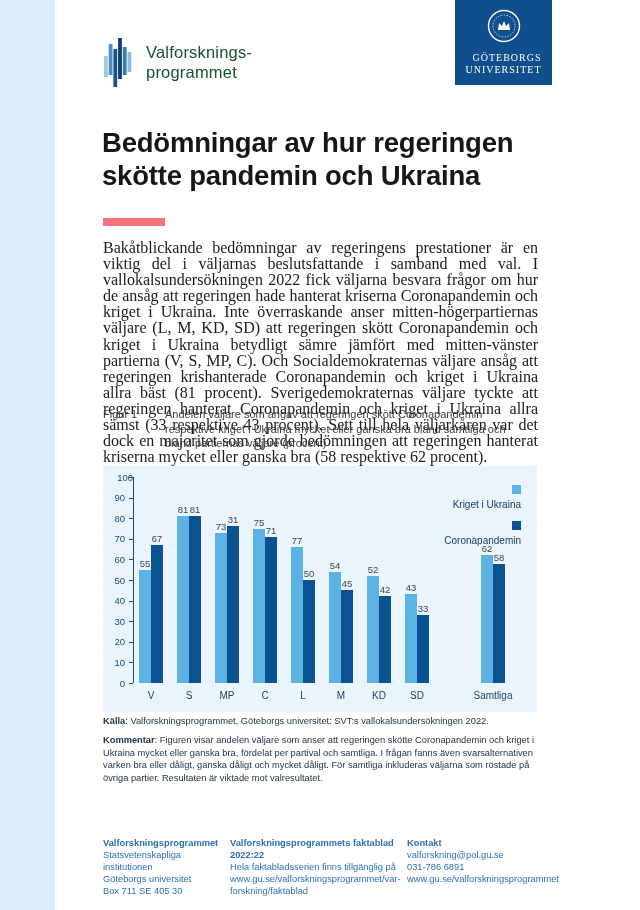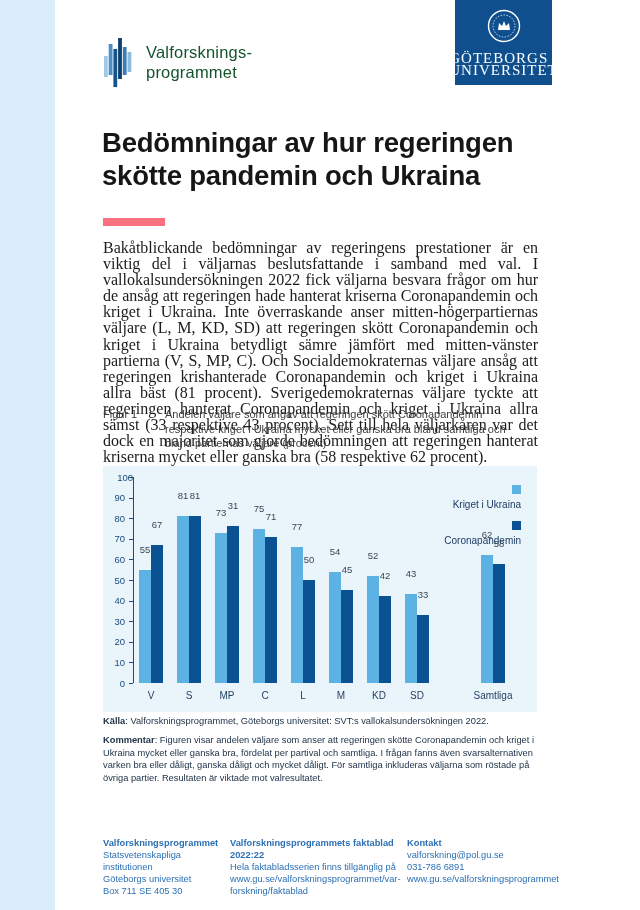--- a/index.html
+++ b/index.html
@@ -6,22 +6,22 @@
   body{
     width:640px;height:910px;position:relative;background:#ffffff;
     font-family:"Liberation Sans", sans-serif;overflow:hidden;
   }
   .left-strip{position:absolute;left:0;top:0;width:55px;height:910px;background:#d8ecf9;}
   
   .logo{position:absolute;left:104px;top:33px;display:flex;align-items:center;gap:12px;}
   .logo-text{font-size:16.5px;line-height:20px;color:#14532d;letter-spacing:.2px;}
   .gu-box{position:absolute;left:455px;top:0;width:97px;height:85px;background:#0f4f8e;
     display:flex;flex-direction:column;align-items:center;justify-content:center;gap:5px;}
-  .gu-text{color:#fff;font-family:"Liberation Serif",serif;font-size:15px;letter-spacing:1px;
-    text-align:left;line-height:12px;}
+  .gu-text{color:#fff;font-family:"Liberation Serif",serif;font-size:10px;letter-spacing:1px;
+    text-align:right;line-height:12px;}
   
   .title{position:absolute;left:102px;top:126px;width:480px;margin:0;
     font-size:27.5px;line-height:33px;font-weight:bold;color:#161616;letter-spacing:-0.2px;}
   .accent{position:absolute;left:103px;top:218px;width:62px;height:8px;background:#f9707f;}
   
   .intro{position:absolute;left:103px;top:240px;width:435px;margin:0;
     font-family:"Liberation Serif",serif;font-size:16px;line-height:16.1px;color:#1b1b1b;
     text-align:justify;}
   
   .figrow{position:absolute;left:103px;top:407px;width:435px;display:flex;
@@ -31,21 +31,21 @@
   
   .chart-panel{position:absolute;left:103px;top:466px;width:434px;height:246px;background:#eaf4fb;}
   .plot{position:absolute;inset:0;}
   .yaxis-line{position:absolute;left:30px;top:11px;width:1px;height:206px;background:#1a4c7c;}
   .ylabel{position:absolute;width:22px;text-align:right;font-size:9.5px;color:#1a4c7c;}
   .ytick{position:absolute;width:4px;height:1px;left:26px;background:#1a4c7c;}
   .bars-row{position:absolute;left:36px;top:11px;height:206px;display:flex;align-items:flex-end;gap:14px;}
   .group{width:24px;flex:none;display:flex;align-items:flex-end;}
   .spacer{width:24px;flex:none;}
   .barcol{display:flex;flex-direction:column;align-items:center;justify-content:flex-end;}
-  .barval{font-size:9.5px;color:#3a4654;margin-bottom:15px;line-height:10px;}
+  .barval{font-size:9.5px;color:#3a4654;margin-bottom:1px;line-height:10px;}
   .bar{width:12px;}
   .xlabels-row{position:absolute;left:36px;top:224px;display:flex;gap:14px;}
   .xlabel{width:24px;flex:none;display:flex;justify-content:center;font-size:10px;color:#1f3c5e;}
   .xlabel span{white-space:nowrap;}
   .legend{position:absolute;right:16px;top:19px;display:flex;flex-direction:column;gap:11px;}
   .legend-item{display:flex;align-items:flex-end;gap:5px;font-size:10px;color:#17375d;flex-direction:column;}
   .legend-swatch{width:9px;height:9px;flex:none;}
   
   .note{position:absolute;left:103px;width:440px;margin:0;font-size:9.3px;line-height:12.6px;color:#20344a;}
   .note b{font-weight:bold;}

